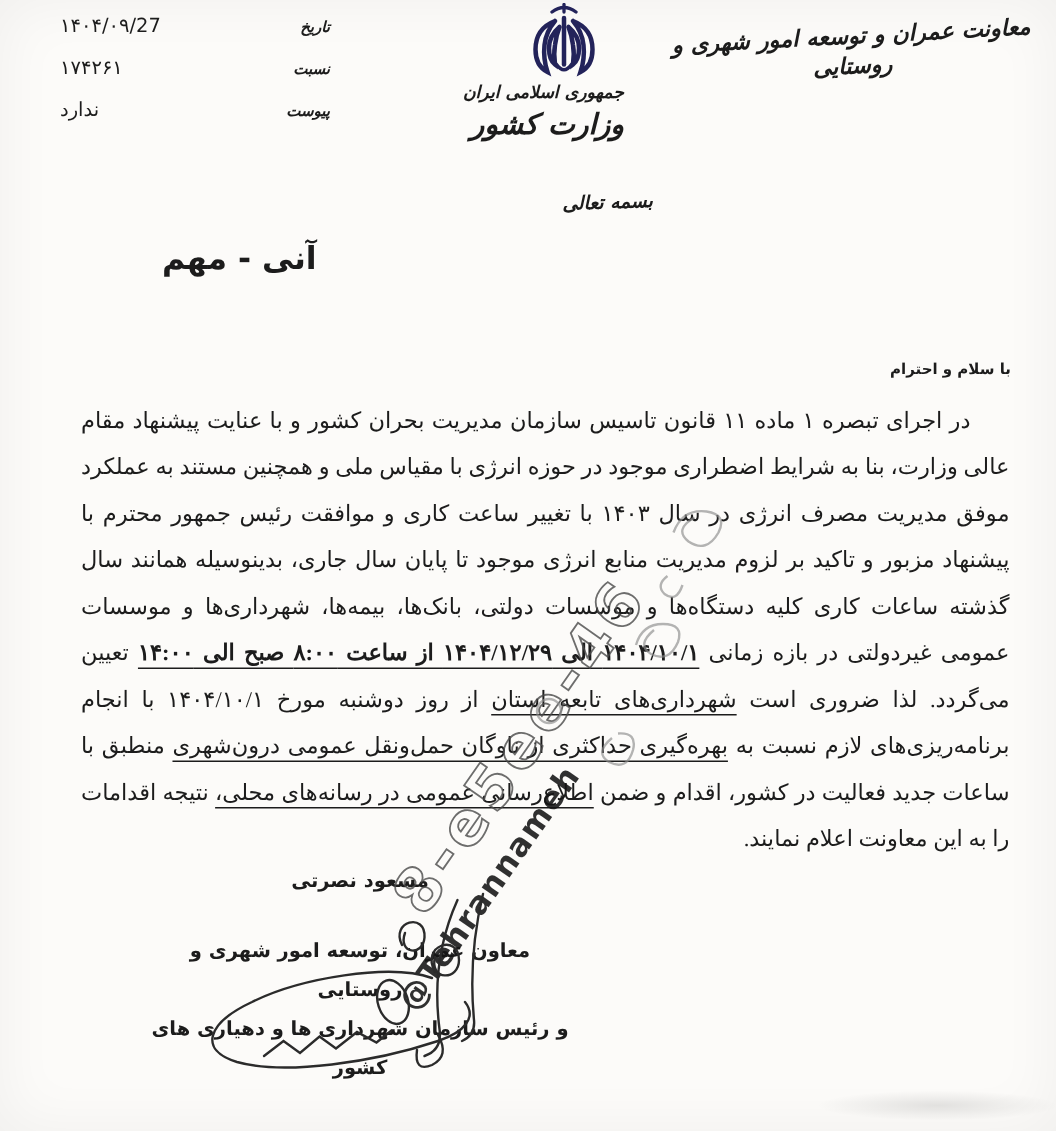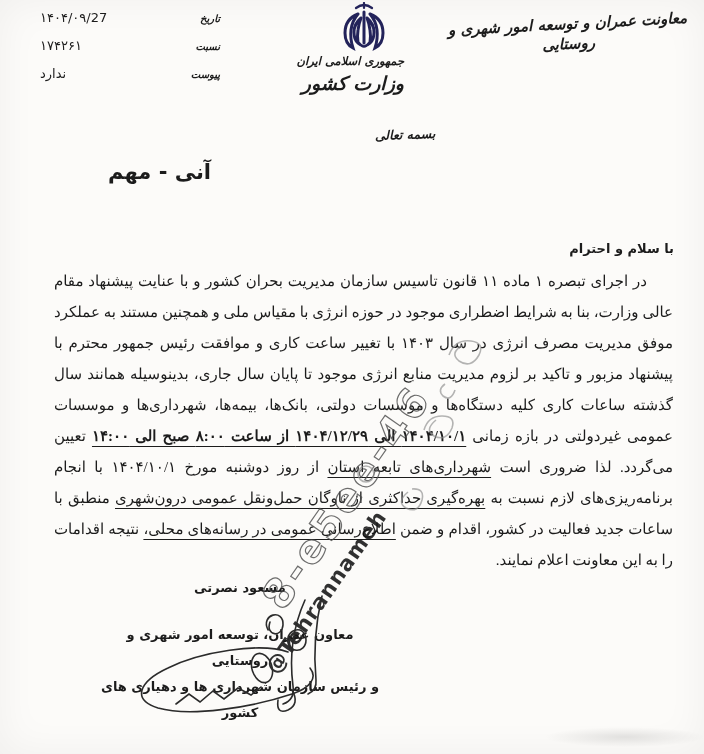--- a/index.html
+++ b/index.html
@@ -14,21 +14,21 @@
   
   .dept-title{
     position:absolute;top:14px;right:6px;width:260px;
     font-size:15px;font-weight:bold;font-style:italic;
     text-align:center;transform:rotate(-3deg);line-height:1.35;
   }
   .slogan{
     position:absolute;top:68px;right:62px;width:190px;
     font-size:10.5px;font-weight:bold;text-align:center;
   }
-  .emblem-wrap{position:absolute;top:2px;left:324px;width:80px;}
+  .emblem-wrap{position:absolute;top:2px;left:336px;width:80px;}
   .emblem-wrap svg{display:block;margin:0 auto;}
   .republic{font-size:11.5px;font-style:italic;font-weight:bold;margin-top:2px;white-space:nowrap;}
   .ministry{font-size:19px;font-weight:bold;font-style:italic;margin-top:4px;white-space:nowrap;}
   .besmele{
     position:absolute;top:127px;left:360px;width:90px;text-align:center;
     font-size:12.5px;font-style:italic;font-weight:bold;transform:rotate(-2deg);
   }
   .meta{position:absolute;top:10px;left:40px;width:180px;}
   .meta-row{display:flex;direction:rtl;align-items:baseline;margin-bottom:13px;}
   .meta-label{font-size:10px;font-style:italic;font-weight:bold;width:52px;}
@@ -37,21 +37,21 @@
   .priority{
     position:absolute;top:160px;left:108px;
     font-size:21px;font-weight:bold;letter-spacing:1px;
   }
   .recipient{
     position:absolute;top:188px;right:30px;
     font-size:15px;font-weight:bold;
   }
   .salutation{
     position:absolute;top:241px;right:30px;
-    font-size:13px;font-weight:bold;
+    font-size:10px;font-weight:bold;
   }
   .body-text{
     position:absolute;top:266px;right:31px;left:54px;
     font-size:15px;line-height:31px;text-align:justify;direction:rtl;
     text-indent:26px;
     font-family:Liberation Serif, serif;
   }
   .u{text-decoration:underline;text-underline-offset:5px;}
   .bu{font-weight:bold;text-decoration:underline;text-underline-offset:5px;}
   

